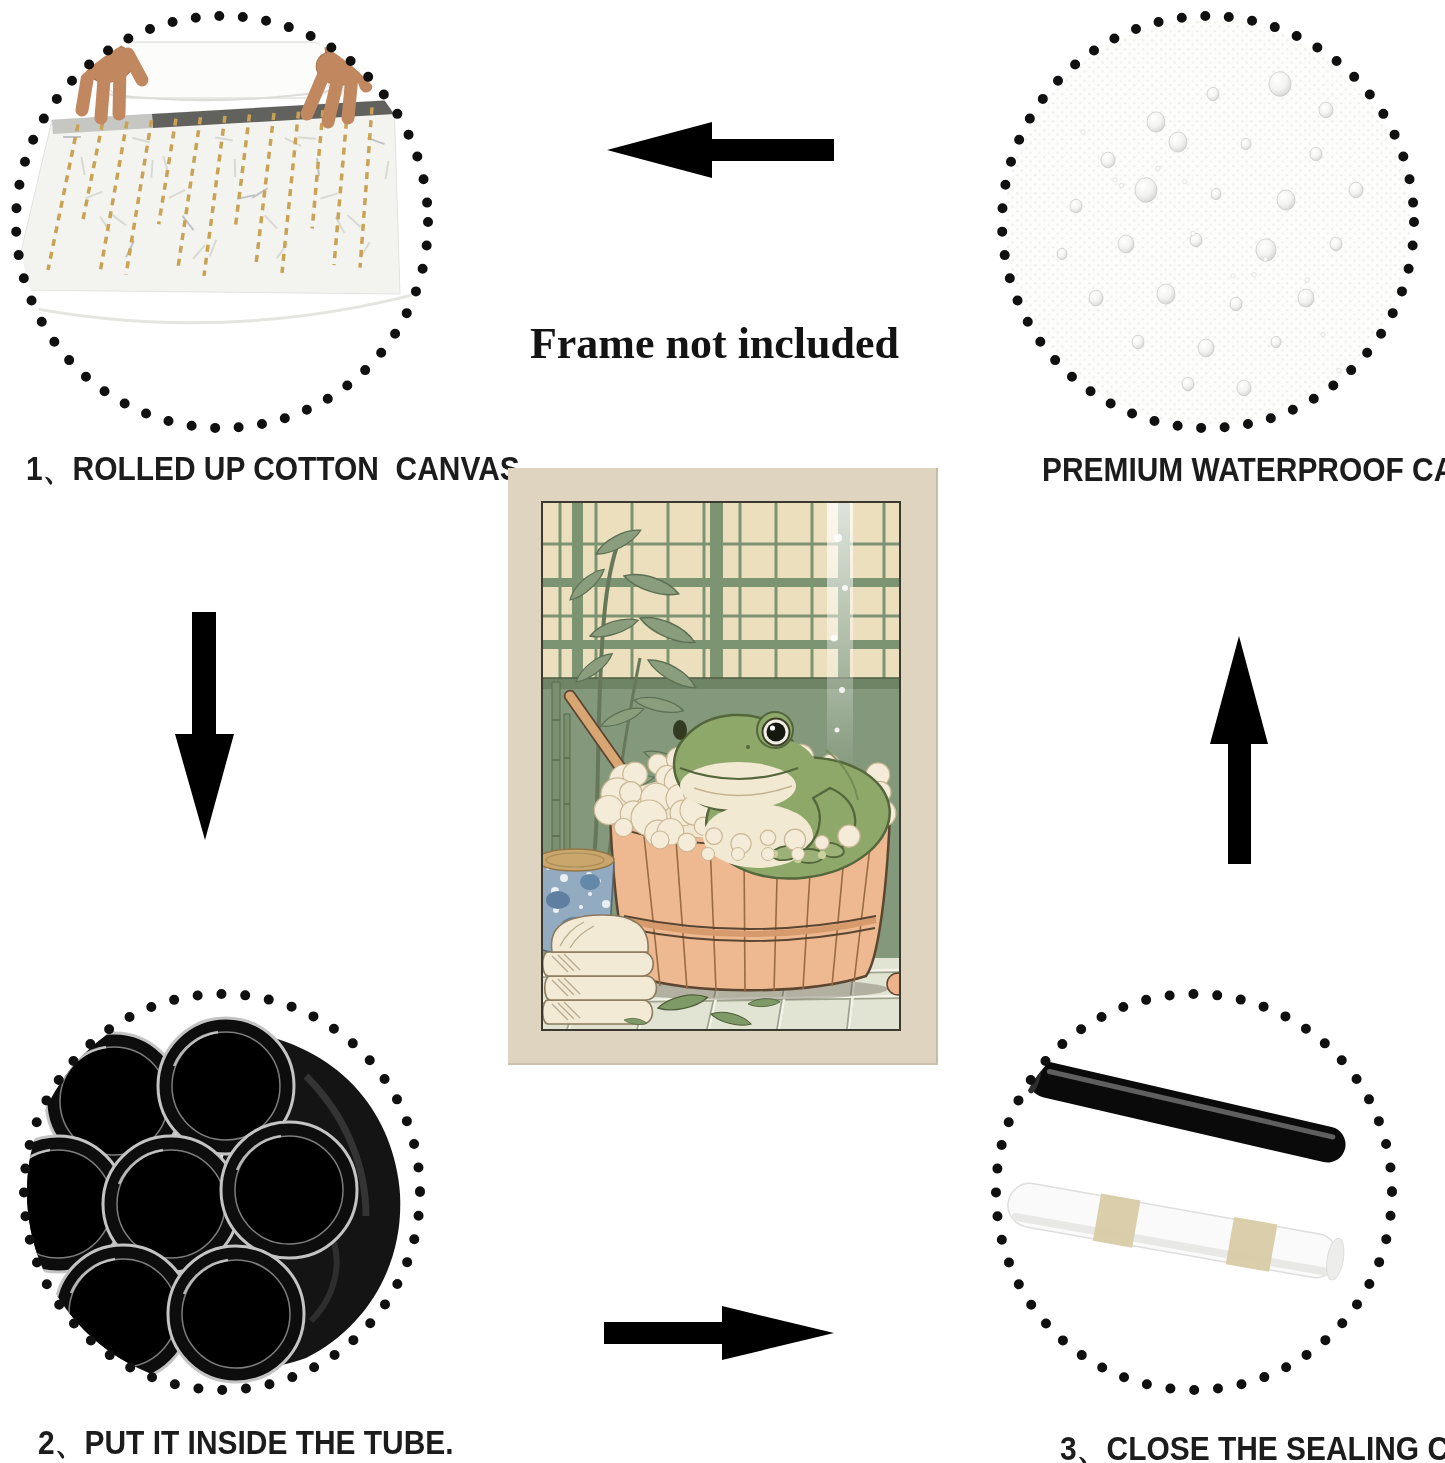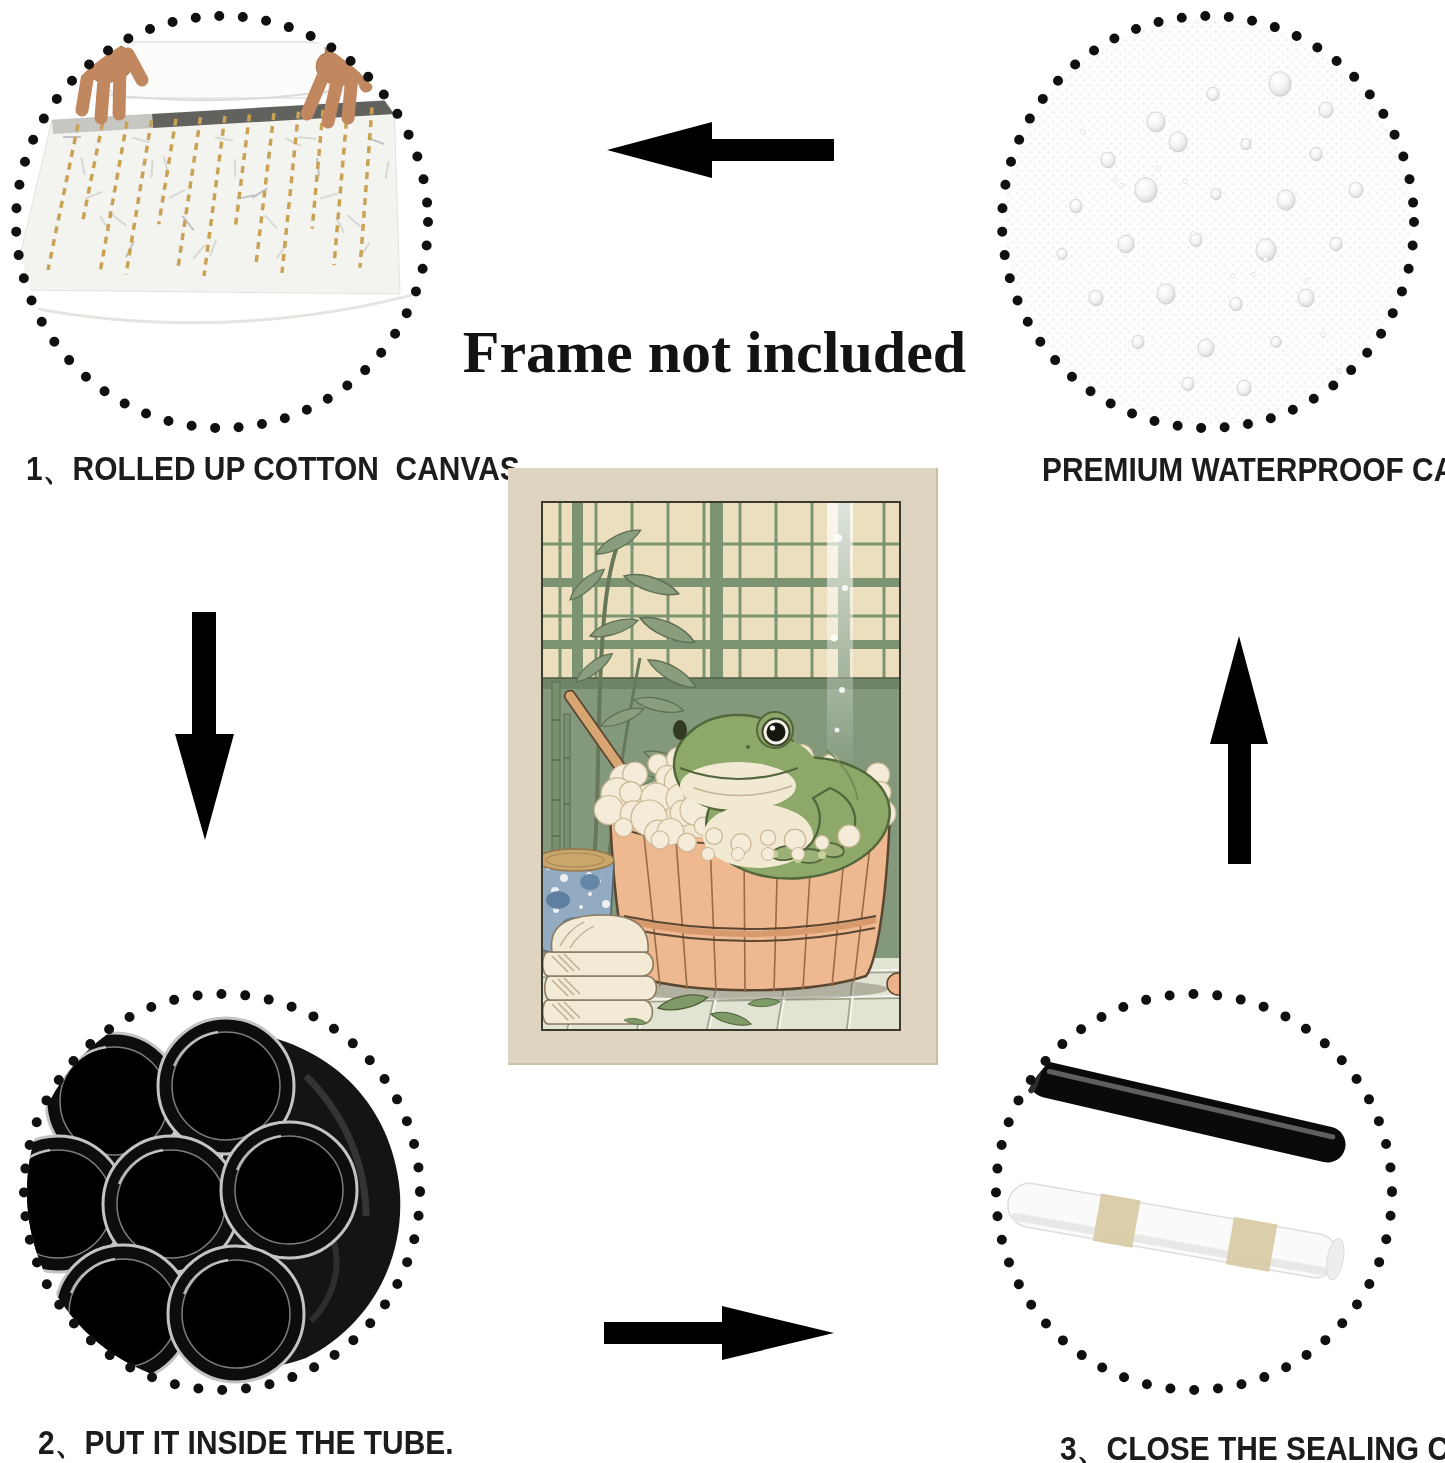--- a/index.html
+++ b/index.html
@@ -3,21 +3,21 @@
 <meta charset="utf-8">
 <style>
   html,body{margin:0;padding:0;background:#fff;}
   .stage{position:relative;width:1445px;height:1463px;background:#ffffff;overflow:hidden;
          font-family:"Liberation Sans",sans-serif;}
   .abs{position:absolute;}
   .caption{position:absolute;font-weight:bold;font-size:34px;color:#1c1c1c;
            white-space:pre;transform:scaleX(.88);transform-origin:left top;
            font-family:"Liberation Sans",sans-serif;letter-spacing:0px;}
   .title{position:absolute;left:392px;top:318px;width:645px;text-align:center;
-         font-family:"Liberation Serif",serif;font-weight:bold;font-size:60px;color:#131313;}
+         font-family:"Liberation Serif",serif;font-weight:bold;font-size:44px;color:#131313;}
   svg{display:block;}
 </style>
 </head>
 <body>
 
 <div class="stage">
 
   <svg class="abs" style="left:2px;top:2px" width="440" height="440" viewBox="0 0 440 440">
     <defs>
         <clipPath id="c1clip">

